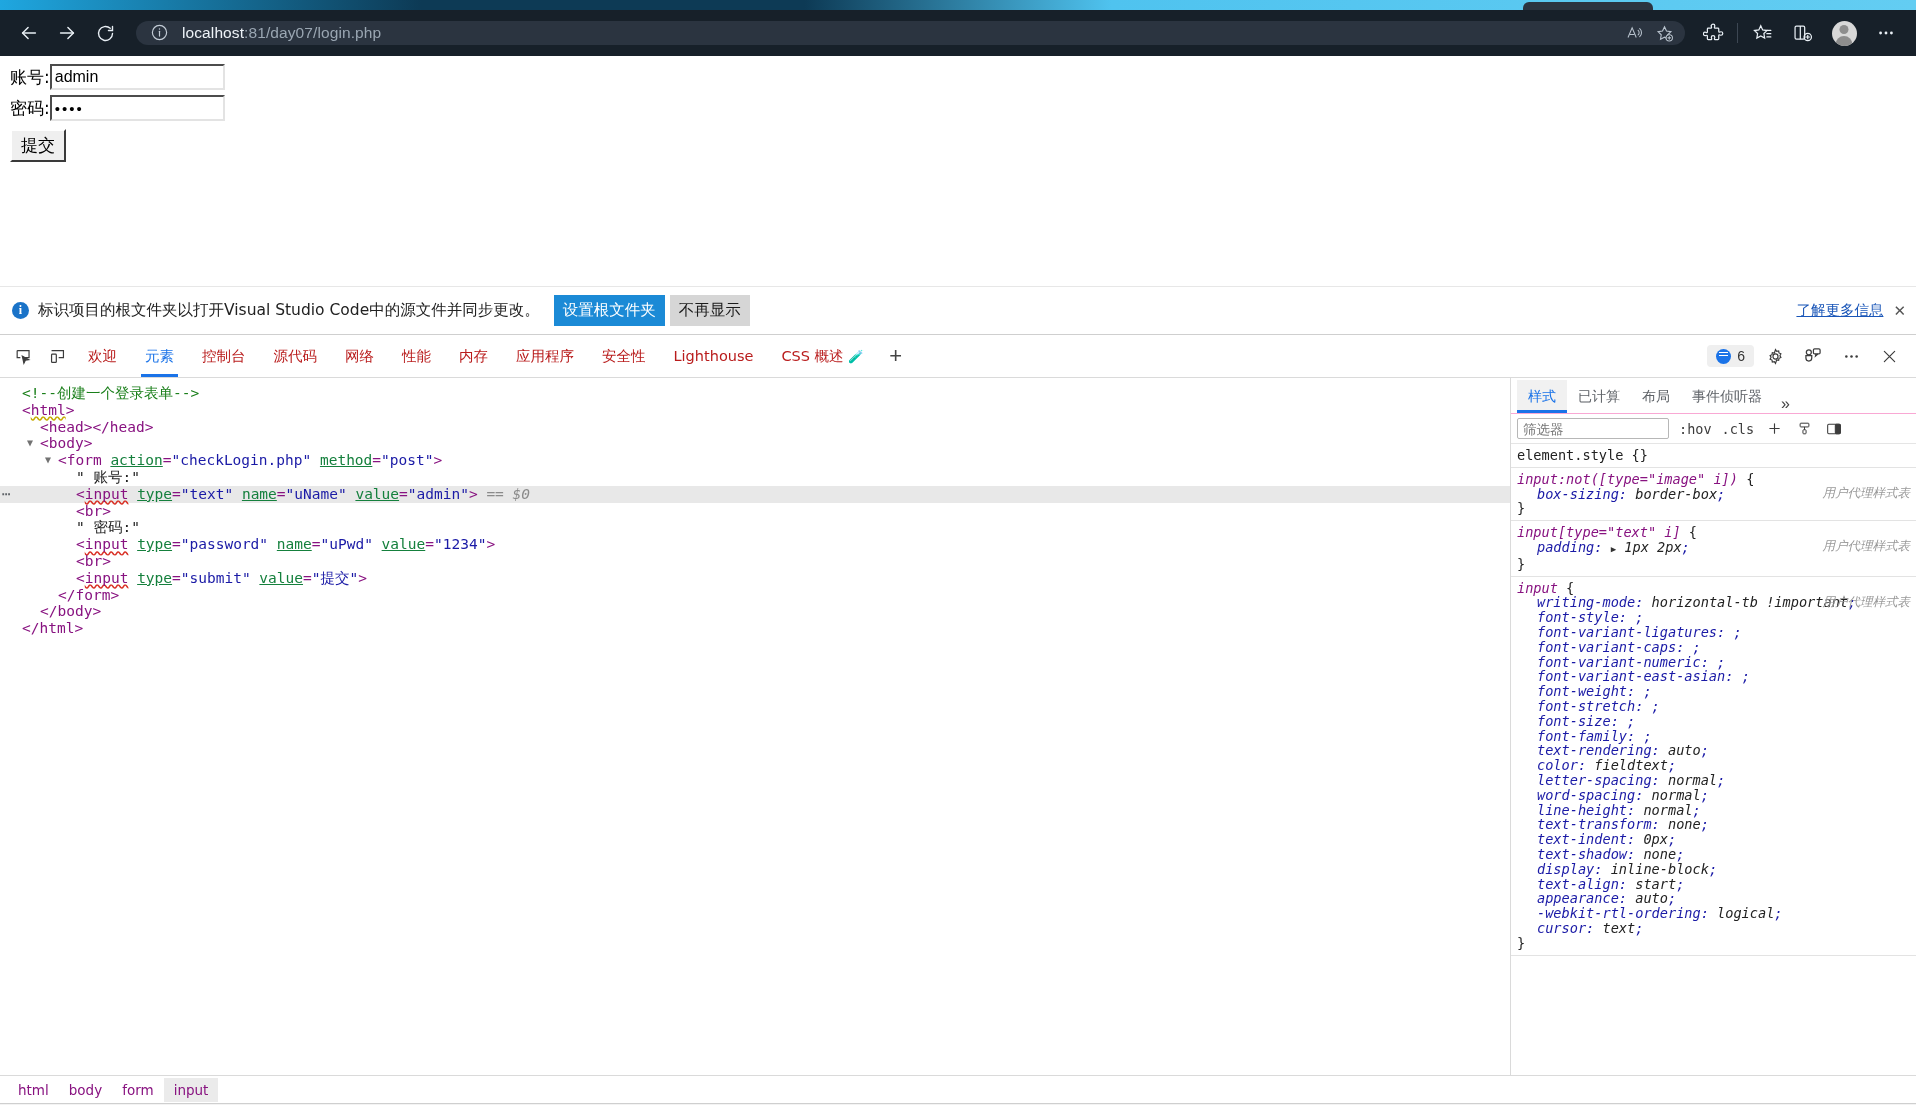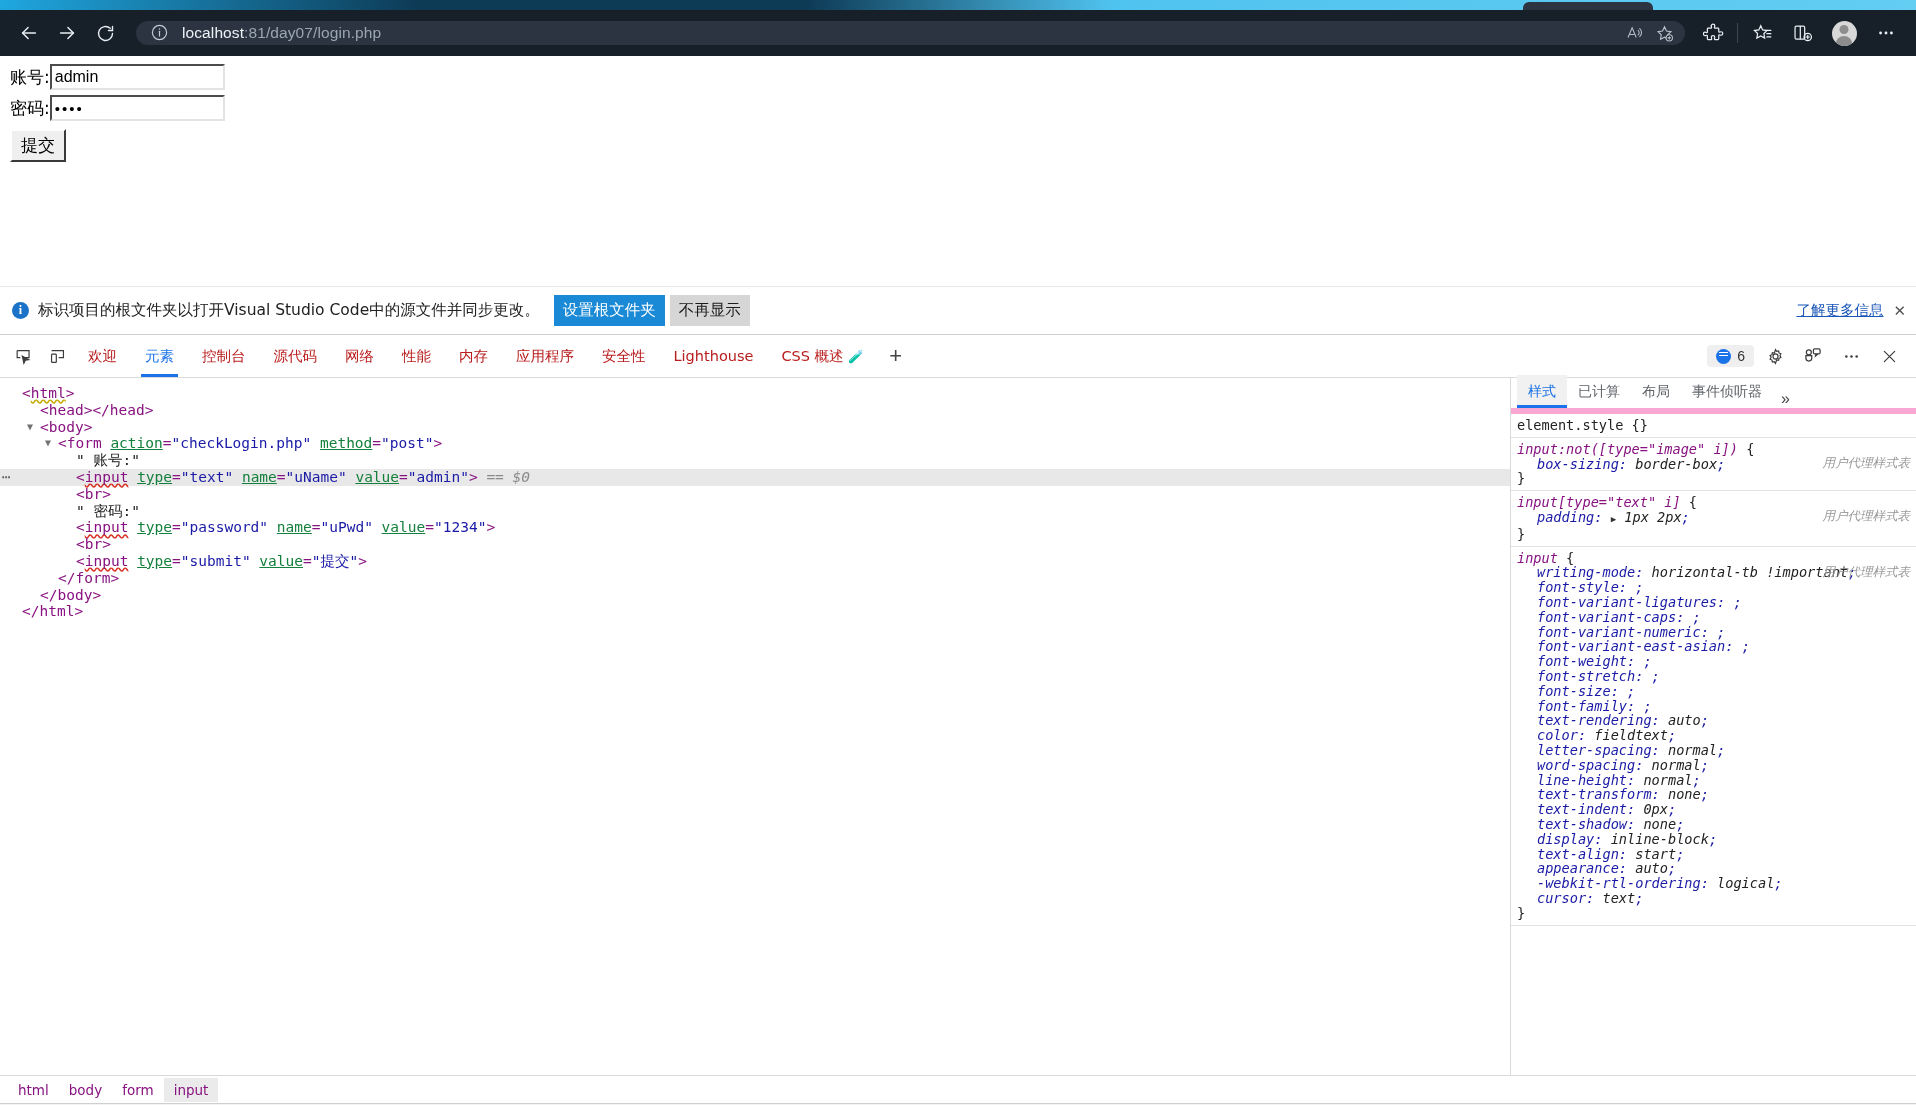--- a/index.html
+++ b/index.html
@@ -147,21 +147,21 @@
   .val  { color:#1a1aa6; }
   .punct{ color:#881280; }
   .txt  { color:#222; }
   .sel0 { color:#8a8a8a; font-style:italic; }
 
   
   #styles-pane {
     width:406px; flex:0 0 406px; border-left:1px solid #dadada; display:flex; flex-direction:column;
     background:#fff; min-height:0;
   }
-  #sp-tabbar { height:36px; display:flex; align-items:flex-end; border-bottom:6px solid #f9a8d4; padding-left:6px;}
+  #sp-tabbar { height:36px; display:flex; align-items:flex-end; border-bottom:1px solid #f9a8d4; padding-left:6px;}
   .sp-tab { padding:0 11px; height:33px; display:flex;align-items:center; font-size:14px; color:#5f6368; position:relative; font-family:"DejaVu Sans",sans-serif;}
   .sp-tab.active { color:#1a73e8; background:#f1f1f1; }
   .sp-tab.active::after{content:"";position:absolute;left:0;right:0;bottom:0;height:3px;background:#1a73e8;}
   .sp-more { padding:0 8px; color:#444; font-size:16px; }
   #sp-filterbar { height:30px; display:flex; align-items:center; gap:10px; padding:0 6px; border-bottom:1px solid #e5e5e5;}
   #sp-filter-input {
     width:152px;height:21px;border:1px solid #b7b7b7;border-radius:2px;font-size:13.5px;
     padding:0 5px;color:#777;font-family:"DejaVu Sans",sans-serif;outline:none;background:#fff;
   }
   .sp-pseudo { font-size:13.5px; color:#3c3c3c; font-family:"DejaVu Sans Mono",monospace;}
@@ -394,20 +394,21 @@
       <div class="dt-ic-btn">
         <svg width="19" height="19" viewBox="0 0 24 24" fill="none" stroke="currentColor" stroke-width="1.5" stroke-linecap="round">
             <path d="M5.5 5.5l13 13M18.5 5.5l-13 13"></path>
           </svg>
       </div>
     </div>
   </div>
 
   <div id="dt-body">
     <div id="dom-tree">
+        <div class="node" style="padding-left: 22px;"><span class="cmt">&lt;!--创建一个登录表单--&gt;</span></div>
         <div class="node" style="padding-left: 22px;"><span class="punct">&lt;</span><span class="tagu">html</span><span class="punct">&gt;</span></div>
         <div class="node" style="padding-left: 40px;"><span class="punct">&lt;</span><span class="tag">head</span><span class="punct">&gt;</span><span class="punct">&lt;/</span><span class="tag">head</span><span class="punct">&gt;</span></div>
         <div class="node" style="padding-left: 40px;"><span class="tw">▼</span><span class="punct">&lt;</span><span class="tag">body</span><span class="punct">&gt;</span></div>
         <div class="node" style="padding-left: 58px;"><span class="tw">▼</span><span class="punct">&lt;</span><span class="tag">form</span> <span class="attr">action</span><span class="punct">=</span><span class="val">"checkLogin.php"</span> <span class="attr">method</span><span class="punct">=</span><span class="val">"post"</span><span class="punct">&gt;</span></div>
         <div class="node" style="padding-left: 76px;"><span class="txt">" 账号:"</span></div>
         <div class="node sel" style="padding-left: 76px;"><span class="dots">⋯</span><span class="punct">&lt;</span><span class="tagr">input</span> <span class="attr">type</span><span class="punct">=</span><span class="val">"text"</span> <span class="attr">name</span><span class="punct">=</span><span class="val">"uName"</span> <span class="attr">value</span><span class="punct">=</span><span class="val">"admin"</span><span class="punct">&gt;</span> <span class="sel0">== $0</span></div>
         <div class="node" style="padding-left: 76px;"><span class="punct">&lt;</span><span class="tag">br</span><span class="punct">&gt;</span></div>
         <div class="node" style="padding-left: 76px;"><span class="txt">" 密码:"</span></div>
         <div class="node" style="padding-left: 76px;"><span class="punct">&lt;</span><span class="tagr">input</span> <span class="attr">type</span><span class="punct">=</span><span class="val">"password"</span> <span class="attr">name</span><span class="punct">=</span><span class="val">"uPwd"</span> <span class="attr">value</span><span class="punct">=</span><span class="val">"1234"</span><span class="punct">&gt;</span></div>
         <div class="node" style="padding-left: 76px;"><span class="punct">&lt;</span><span class="tag">br</span><span class="punct">&gt;</span></div>
@@ -420,20 +421,43 @@
     <div id="styles-pane">
       <div id="sp-tabbar">
         <div id="sp-tablist" style="display: flex;">
             <div class="sp-tab active">样式</div>
             <div class="sp-tab">已计算</div>
             <div class="sp-tab">布局</div>
             <div class="sp-tab">事件侦听器</div>
           </div>
         <div class="sp-more">»</div>
       </div>
+      <div id="sp-filterbar">
+        <input id="sp-filter-input" placeholder="筛选器" style="">
+        <span class="sp-pseudo">:hov</span>
+        <span class="sp-pseudo">.cls</span>
+        <span class="sp-ic">
+          <svg width="15" height="15" viewBox="0 0 24 24" fill="none" stroke="currentColor" stroke-width="1.8" stroke-linecap="round">
+              <path d="M12 4.5v15M4.5 12h15"></path>
+            </svg>
+        </span>
+        <span class="sp-ic">
+          <svg width="15" height="15" viewBox="0 0 24 24" fill="none" stroke="currentColor" stroke-width="1.6">
+              <rect x="5" y="3.5" width="14" height="6" rx="1.2"></rect>
+              <path d="M12 9.5v4.5"></path>
+              <rect x="9.5" y="14" width="5" height="6.5" rx="1.2"></rect>
+            </svg>
+        </span>
+        <span class="sp-ic">
+          <svg width="16" height="14" viewBox="0 0 24 20" fill="none" stroke="currentColor" stroke-width="1.6">
+              <rect x="2.5" y="3" width="19" height="14" rx="1.6"></rect>
+              <rect x="14" y="3" width="7.5" height="14" rx="1.6" fill="currentColor"></rect>
+            </svg>
+        </span>
+      </div>
       <div id="sp-rules">
           <div class="rule"><span class="sel-plain">element.style</span><span class="brace"> {</span><span class="brace">}</span></div>
           <div class="rule"><span class="sel-name">input:not([type="image" i])</span><span class="brace"> {</span><span class="origin">用户代理样式表</span><span class="prop"><span class="pn">box-sizing</span>: <span class="pv">border-box</span>;</span><span class="brace">}</span></div>
           <div class="rule"><span class="sel-name">input[type="text" i]</span><span class="brace"> {</span><span class="origin">用户代理样式表</span><span class="prop"><span class="pn">padding</span>: <span class="tri">▶</span> <span class="pv">1px 2px</span>;</span><span class="brace">}</span></div>
           <div class="rule"><span class="sel-name">input</span><span class="brace"> {</span><span class="origin">用户代理样式表</span><span class="prop"><span class="pn">writing-mode</span>: <span class="pv">horizontal-tb !important</span>;</span><span class="prop"><span class="pn">font-style</span>: <span class="pv"></span>;</span><span class="prop"><span class="pn">font-variant-ligatures</span>: <span class="pv"></span>;</span><span class="prop"><span class="pn">font-variant-caps</span>: <span class="pv"></span>;</span><span class="prop"><span class="pn">font-variant-numeric</span>: <span class="pv"></span>;</span><span class="prop"><span class="pn">font-variant-east-asian</span>: <span class="pv"></span>;</span><span class="prop"><span class="pn">font-weight</span>: <span class="pv"></span>;</span><span class="prop"><span class="pn">font-stretch</span>: <span class="pv"></span>;</span><span class="prop"><span class="pn">font-size</span>: <span class="pv"></span>;</span><span class="prop"><span class="pn">font-family</span>: <span class="pv"></span>;</span><span class="prop"><span class="pn">text-rendering</span>: <span class="pv">auto</span>;</span><span class="prop"><span class="pn">color</span>: <span class="pv">fieldtext</span>;</span><span class="prop"><span class="pn">letter-spacing</span>: <span class="pv">normal</span>;</span><span class="prop"><span class="pn">word-spacing</span>: <span class="pv">normal</span>;</span><span class="prop"><span class="pn">line-height</span>: <span class="pv">normal</span>;</span><span class="prop"><span class="pn">text-transform</span>: <span class="pv">none</span>;</span><span class="prop"><span class="pn">text-indent</span>: <span class="pv">0px</span>;</span><span class="prop"><span class="pn">text-shadow</span>: <span class="pv">none</span>;</span><span class="prop"><span class="pn">display</span>: <span class="pv">inline-block</span>;</span><span class="prop"><span class="pn">text-align</span>: <span class="pv">start</span>;</span><span class="prop"><span class="pn">appearance</span>: <span class="pv">auto</span>;</span><span class="prop"><span class="pn">-webkit-rtl-ordering</span>: <span class="pv">logical</span>;</span><span class="prop"><span class="pn">cursor</span>: <span class="pv">text</span>;</span><span class="brace">}</span></div>
         </div>
     </div>
   </div>
 
   <div id="dt-breadcrumb">

